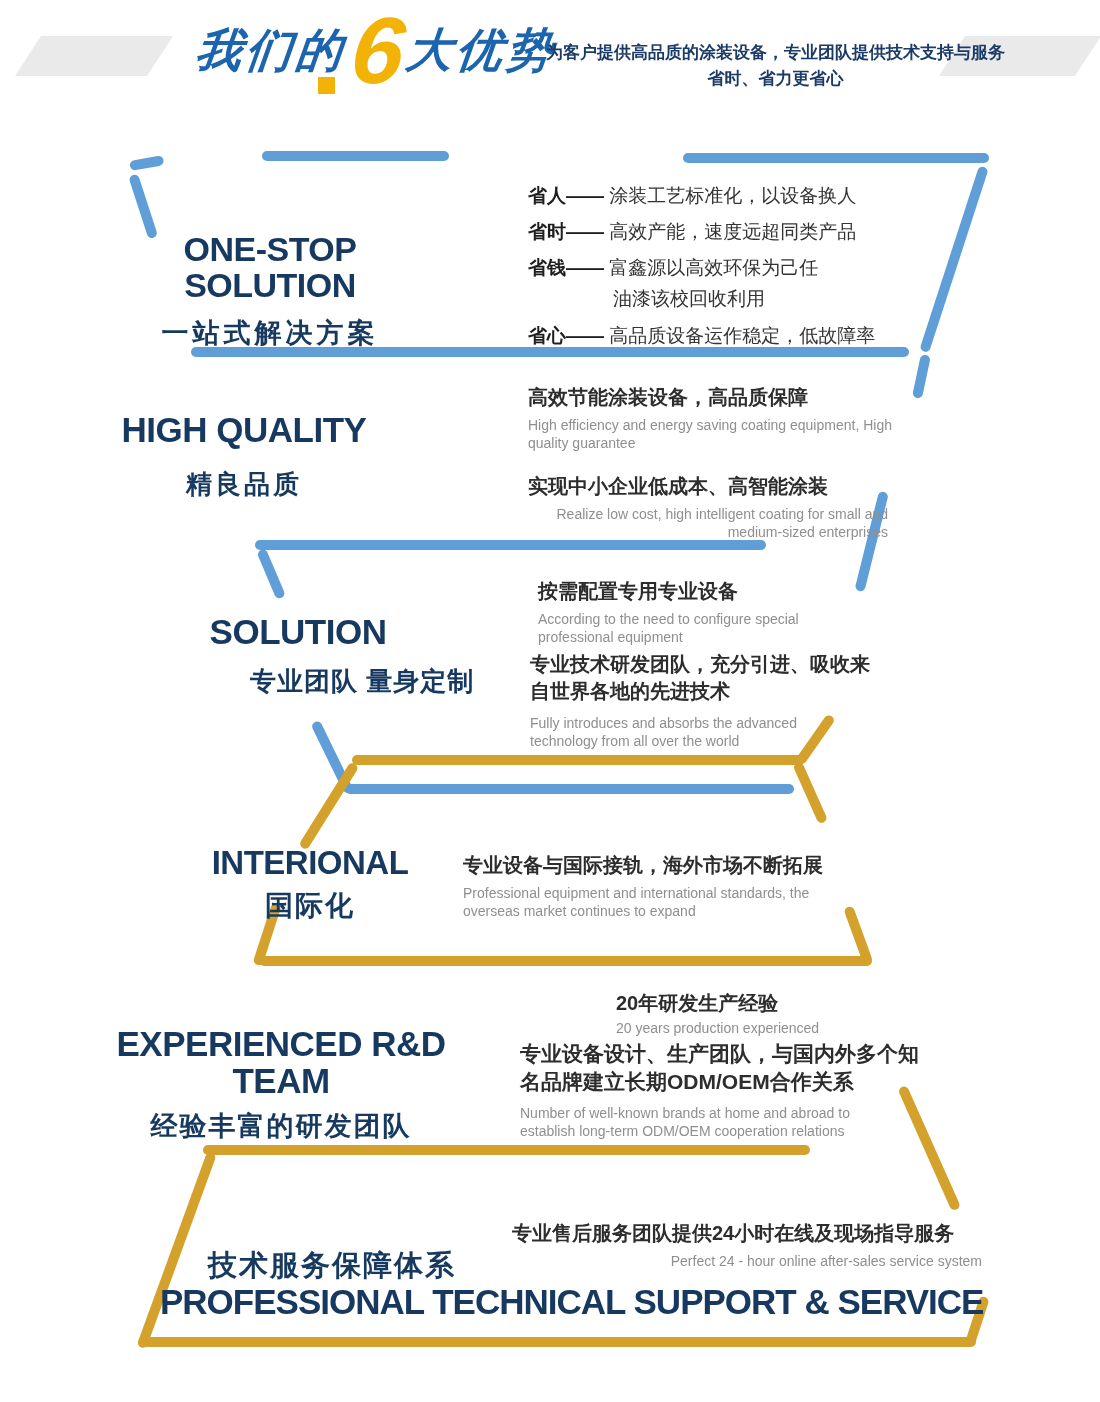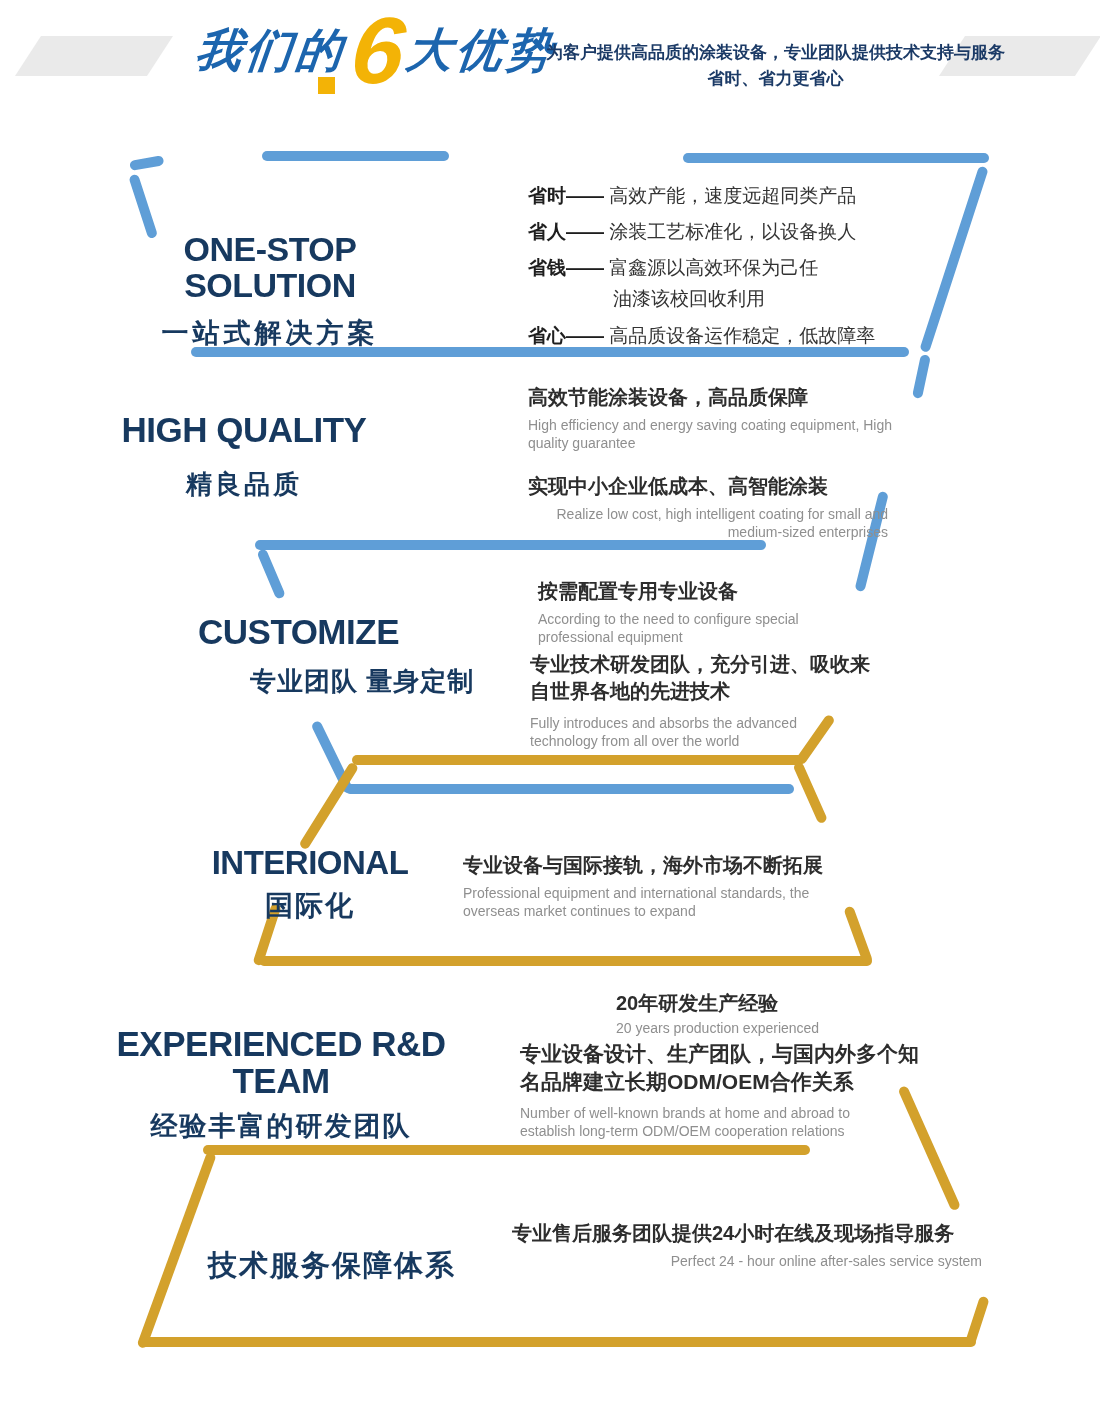--- a/index.html
+++ b/index.html
@@ -70,26 +70,26 @@
   <div class="seg gold" style="left:212px;top:1148px;width:207px;transform:rotate(110deg);"></div>
   <div class="seg gold" style="left:139px;top:1337px;width:837px;"></div>
   <div class="seg gold" style="left:985px;top:1292px;width:49px;transform:rotate(108deg);"></div>
 
   <div class="sec-head" style="left:94px;top:232px;width:352px;">
     <div class="h-en" style="font-size:34px;">ONE-STOP SOLUTION</div>
     <div class="h-zh" style="font-size:27px;margin-top:12px;letter-spacing:4px;">一站式解决方案</div>
   </div>
   <div class="abs" style="left:528px;top:183px;">
     <div class="os-row">
+      <span class="os-label">省人——</span>
+      <span class="os-text">涂装工艺标准化，以设备换人</span>
+    </div>
+    <div class="os-row">
       <span class="os-label">省时——</span>
       <span class="os-text">高效产能，速度远超同类产品</span>
-    </div>
-    <div class="os-row">
-      <span class="os-label">省人——</span>
-      <span class="os-text">涂装工艺标准化，以设备换人</span>
     </div>
     <div class="os-row">
       <span class="os-label">省钱——</span>
       <span class="os-text">富鑫源以高效环保为己任</span>
     </div>
     <div class="os-sub">油漆该校回收利用</div>
     <div class="os-row">
       <span class="os-label">省心——</span>
       <span class="os-text">高品质设备运作稳定，低故障率</span>
     </div>
@@ -100,21 +100,21 @@
     <div class="h-zh" style="font-size:26px;margin-top:18px;letter-spacing:3px;">精良品质</div>
   </div>
   <div class="abs" style="left:528px;top:384px;">
     <div class="p-zh">高效节能涂装设备，高品质保障</div>
     <div class="p-en" style="width:372px;">High efficiency and energy saving coating equipment, High quality guarantee</div>
     <div class="p-zh" style="margin-top:20px;">实现中小企业低成本、高智能涂装</div>
     <div class="p-en" style="width:360px;text-align:right;">Realize low cost, high intelligent coating for small and medium-sized enterprises</div>
   </div>
 
   <div class="sec-head" style="left:198px;top:614px;width:200px;">
-    <div class="h-en" style="font-size:35px;">CUSTOMIZE</div>
+    <div class="h-en" style="font-size:35px;">SOLUTION</div>
   </div>
   <div class="abs h-zh" style="left:250px;top:664px;font-size:26px;letter-spacing:1px;">专业团队 量身定制</div>
   <div class="abs" style="left:538px;top:578px;">
     <div class="p-zh">按需配置专用专业设备</div>
     <div class="p-en" style="width:315px;">According to the need to configure special professional equipment</div>
   </div>
   <div class="abs" style="left:530px;top:651px;">
     <div class="p-zh" style="width:358px;">专业技术研发团队，充分引进、吸收来自世界各地的先进技术</div>
     <div class="p-en" style="width:320px;margin-top:9px;">Fully introduces and absorbs the advanced technology from all over the world</div>
   </div>
@@ -135,18 +135,19 @@
   <div class="abs" style="left:616px;top:990px;">
     <div class="p-zh">20年研发生产经验</div>
     <div class="p-en" style="margin-top:2px;">20 years production experienced</div>
   </div>
   <div class="abs" style="left:520px;top:1040px;">
     <div class="p-zh" style="width:400px;font-size:21px;">专业设备设计、生产团队，与国内外多个知名品牌建立长期ODM/OEM合作关系</div>
     <div class="p-en" style="width:368px;margin-top:7px;">Number of well-known brands at home and abroad to establish long-term ODM/OEM cooperation relations</div>
   </div>
 
   <div class="abs h-zh" style="left:208px;top:1246px;font-size:29px;letter-spacing:2px;">技术服务保障体系</div>
+  <div class="abs h-en" style="left:160px;top:1284px;font-size:35px;white-space:nowrap;letter-spacing:-1px;">PROFESSIONAL TECHNICAL SUPPORT &amp; SERVICE</div>
   <div class="abs" style="left:512px;top:1220px;width:470px;">
     <div class="p-zh">专业售后服务团队提供24小时在线及现场指导服务</div>
     <div class="p-en" style="text-align:right;">Perfect 24 - hour online after-sales service system</div>
   </div>
 
 </div>
 
 </body></html>

